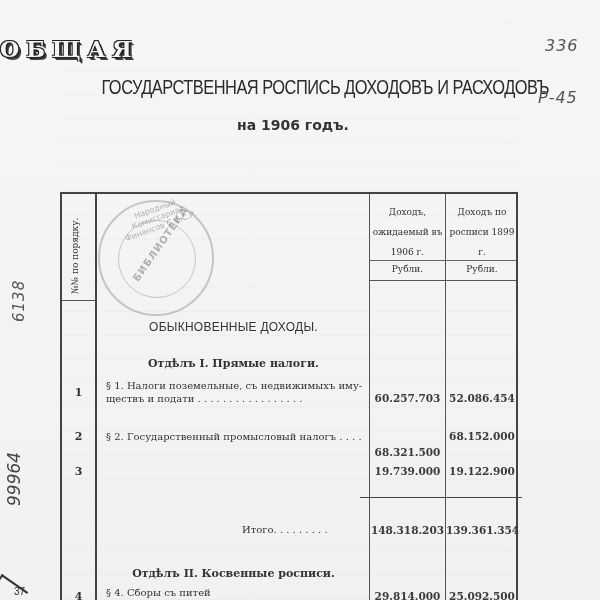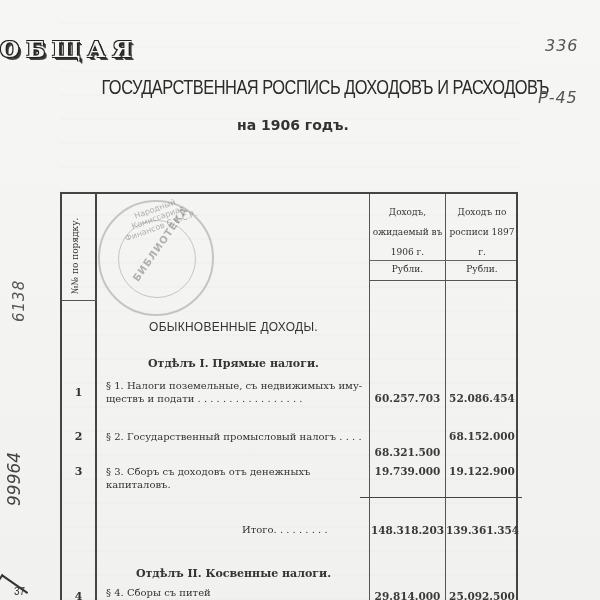--- a/index.html
+++ b/index.html
@@ -304,21 +304,21 @@
     <div class="vline v-amount2"></div>
     <div class="hline h-unit"></div>
     <div class="hline h-header-bottom" style="left:307px;"></div>
     <div class="hline h-numcol"></div>
     <div class="hline h-itogo"></div>
 
     <div class="col-num-header">
       <span>№№ по порядку.</span>
     </div>
     <div class="col-head col-head-1">Доходъ, ожидаемый въ 1906 г.</div>
-    <div class="col-head col-head-2">Доходъ по росписи 1897 г.</div>
+    <div class="col-head col-head-2">Доходъ по росписи 1899 г.</div>
     <div class="unit unit-1">Рубли.</div>
     <div class="unit unit-2">Рубли.</div>
 
     <div class="stamp">
       <div class="stamp-ring-text">Народный Комиссариат Финансов С.С.С.Р.</div>
       <div class="stamp-inner"></div>
       <div class="stamp-center">БИБЛИОТЕКА</div>
     </div>
 
     <div class="row-text heading-ordinary">ОБЫКНОВЕННЫЕ ДОХОДЫ.</div>
@@ -329,28 +329,27 @@
     <div class="desc" style="top:185px;">§ 1. Налоги поземельные, съ недвижимыхъ иму-ществъ и подати . . . . . . . . . . . . . . . . .</div>
     <div class="amount amt1" style="top:198px;">60.257.703</div>
     <div class="amount amt2" style="top:198px;">52.086.454</div>
 
     <div class="rownum" style="top:236px;">2</div>
     <div class="desc" style="top:236px;">§ 2. Государственный промысловый налогъ . . . .</div>
     <div class="amount amt1" style="top:252px;">68.321.500</div>
     <div class="amount amt2" style="top:236px;">68.152.000</div>
 
     <div class="rownum" style="top:271px;">3</div>
-    <div class="desc" style="top:271px;">§ 3. Сборъ съ доходовъ отъ денежныхъ капиталовъ.</div>
     <div class="amount amt1" style="top:271px;">19.739.000</div>
     <div class="amount amt2" style="top:271px;">19.122.900</div>
 
     <div class="itogo-label" style="top:330px;">Итого. . . . . . . . .</div>
     <div class="amount amt1" style="top:330px;">148.318.203</div>
     <div class="amount amt2" style="top:330px;">139.361.354</div>
 
-    <div class="row-text heading-dept dept2">Отдѣлъ II. Косвенные налоги.</div>
+    <div class="row-text heading-dept dept2">Отдѣлъ II. Косвенные росписи.</div>
 
     <div class="rownum" style="top:396px;">4</div>
     <div class="desc" style="top:392px;">§ 4. Сборы съ питей</div>
     <div class="amount amt1" style="top:396px;">29.814.000</div>
     <div class="amount amt2" style="top:396px;">25.092.500</div>
   </div>
 </div>
 
 </body></html>

